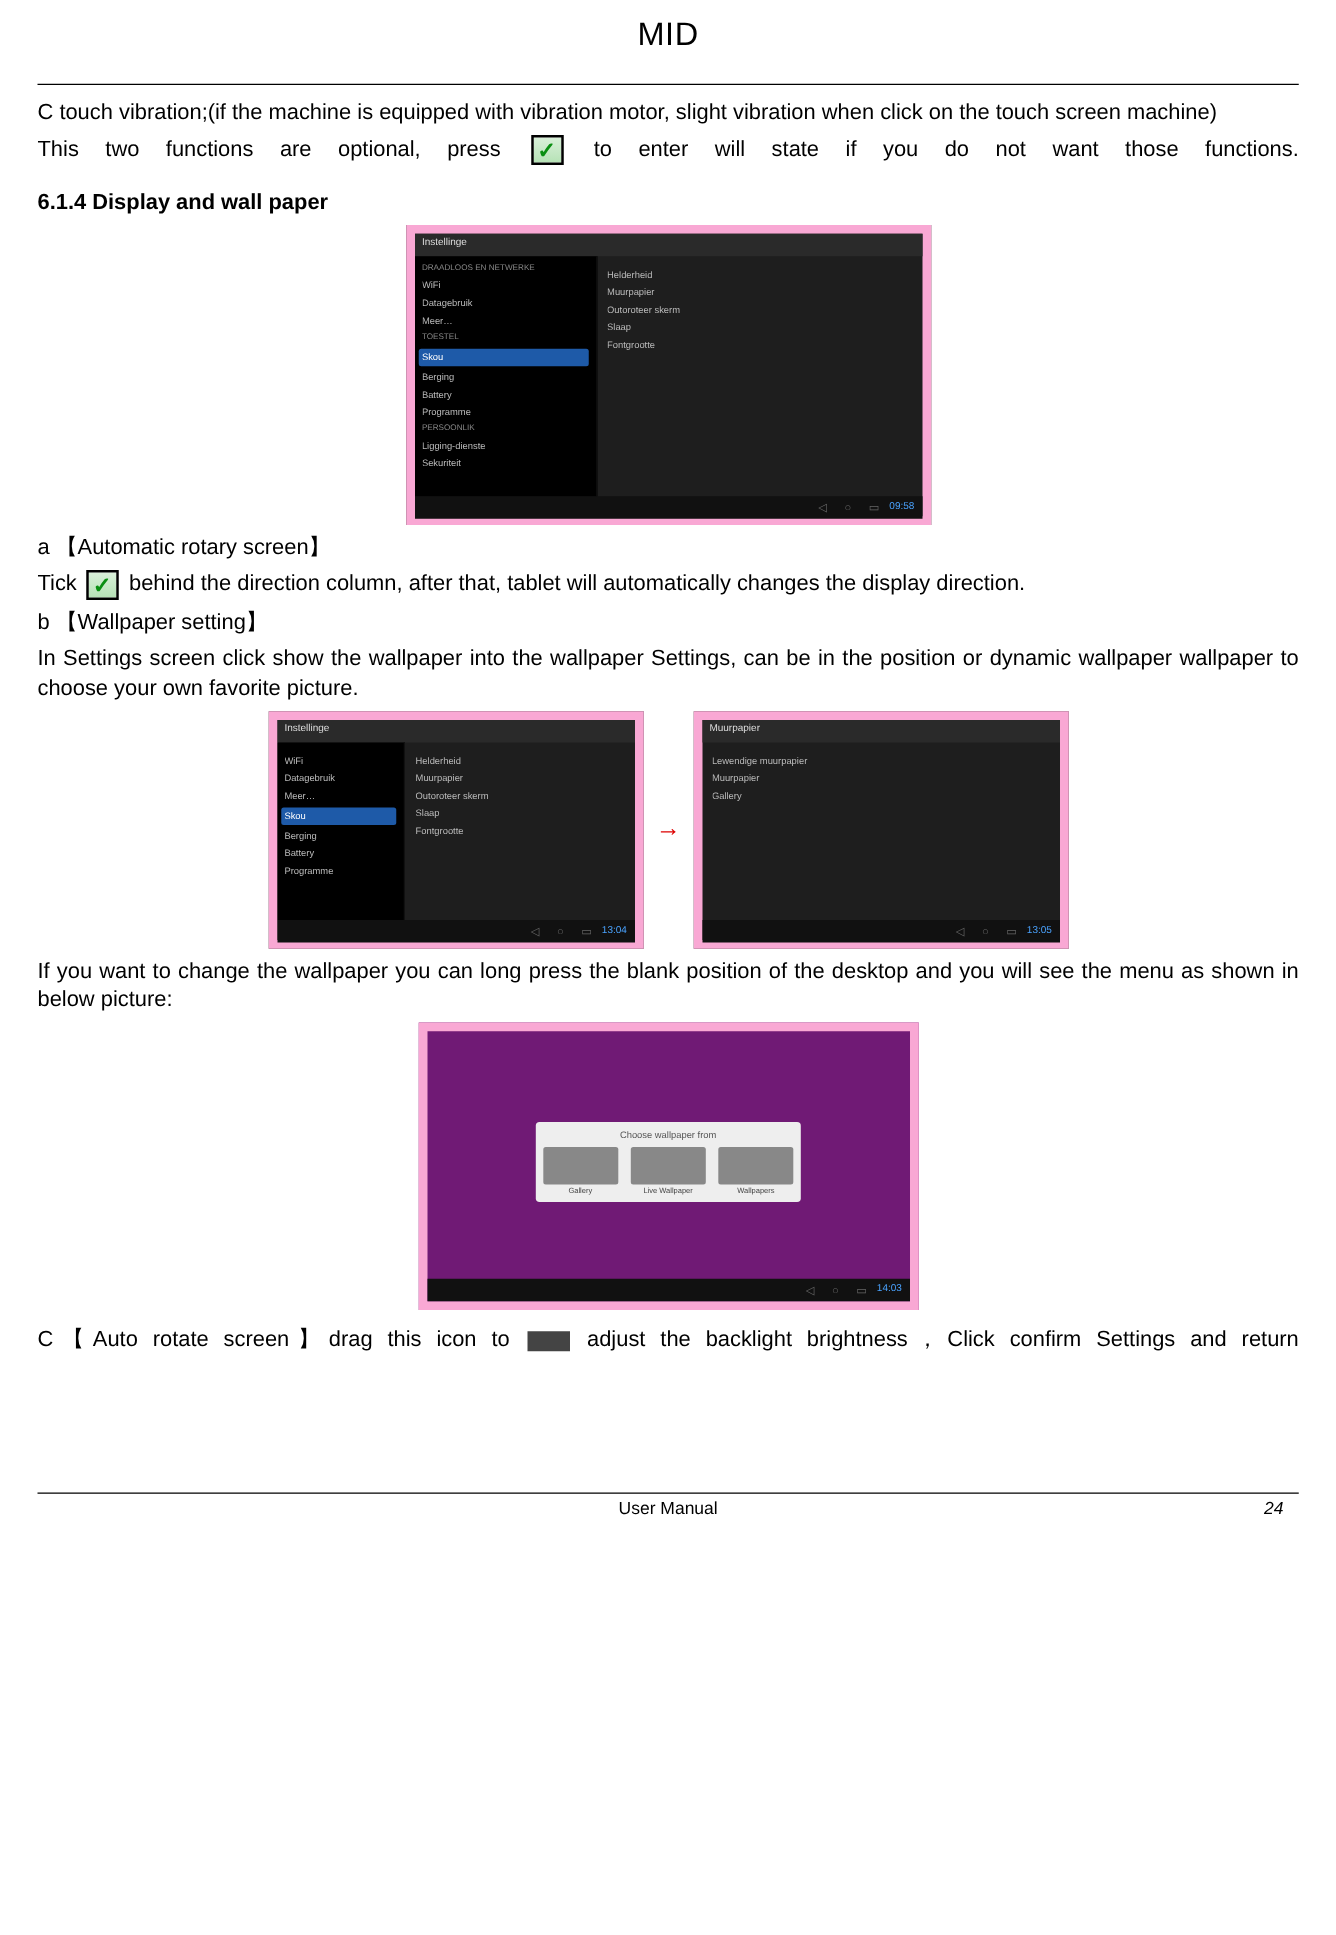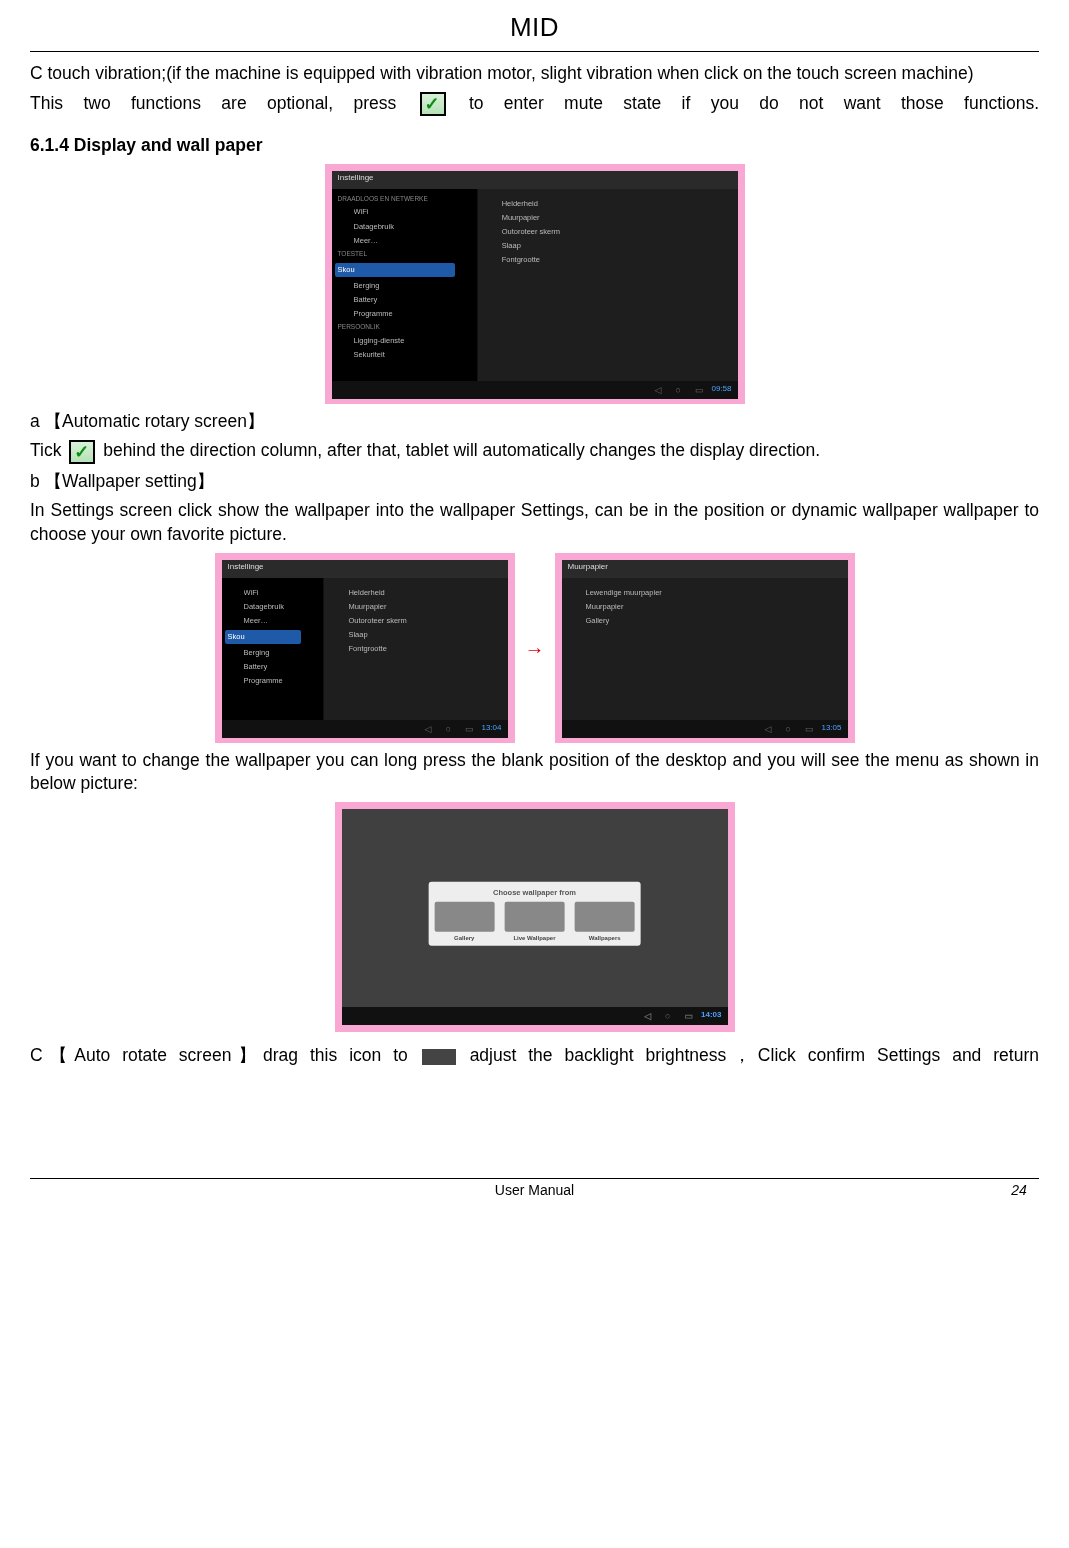--- a/index.html
+++ b/index.html
@@ -10,21 +10,21 @@
     background: #fff;
     max-width: 1069px;
     margin: 0 auto;
     padding: 10px 30px 20px 30px;
     box-sizing: border-box;
   }
   .page-header-title {
     text-align: center;
     font-size: 26px;
     letter-spacing: 0.5px;
-    margin-bottom: 6px;
+    margin-bottom: 22px;
   }
   .hr { border-top: 1px solid #000; margin: 0 0 10px 0; }
   .para { margin: 6px 0; text-align: justify; }
   .para.spread { text-align: justify; text-align-last: justify; }
   .section-head { font-weight: bold; margin: 18px 0 6px 0; }
   .checkbox-icon {
     display: inline-block;
     width: 22px; height: 20px;
     border: 2px solid #000;
     background: linear-gradient(#d9f0d9,#b6e2b6);
@@ -58,28 +58,28 @@
     color:#d0d0d0;
     font-size:8px;
     text-align:left;
     position:relative;
     box-sizing:border-box;
   }
   .tablet .tb-top { background:#2a2a2a; height:14px; padding:2px 6px; font-size:8px; color:#ddd;}
   .tablet .tb-body { display:flex; height:calc(100% - 34px);}
   .tablet .tb-side { background:#000000; width:36%; padding:6px 6px; box-sizing:border-box; border-right:1px solid #111;}
   .tablet .tb-main { width:64%; padding:6px 8px; box-sizing:border-box;}
-  .tablet .mi { margin:4px 16px; color:#bbb; font-size:7.5px; white-space:nowrap; overflow:hidden;}
+  .tablet .mi { margin:4px 0; color:#bbb; font-size:7.5px; white-space:nowrap; overflow:hidden;}
   .tablet .mi.hl { background:#1e5aa8; color:#fff; padding:2px 3px; margin-left:-3px; border-radius:2px;}
   .tablet .sec-label { color:#888; font-size:6.5px; text-transform:uppercase; margin-bottom:4px;}
   .tablet .tb-bot { background:#111; height:18px; display:flex; justify-content:flex-end; align-items:center; padding:0 6px; gap:8px;}
   .tablet .tb-bot .t { color:#4aa3ff; font-size:8px;}
   .tablet .nav { display:flex; gap:14px; color:#888; font-size:9px;}
   .tablet .nav span{opacity:.7}
-  .tablet.home { background:#404040;font-weight:bold; }
+  .tablet.home { background:#701a75; }
   .tablet.home .hb { position:absolute; left:50%; top:50%; transform:translate(-50%,-55%); width:52%; background:#eee; color:#333; font-size:8px; border-radius:3px; padding:6px 6px 4px 6px;}
   .tablet.home .hb .ht { text-align:center; margin-bottom:4px; font-size:7.5px; color:#555;}
   .tablet.home .hb .thumbs{display:flex; justify-content:space-between;}
   .tablet.home .hb .th{width:30%;}
   .tablet.home .hb .sq{height:30px;background:#888;border-radius:2px;margin-bottom:2px;}
   .tablet.home .hb .cap{font-size:6px;color:#444;text-align:center;}
   .tablet.home .tb-bot{position:absolute;left:0;right:0;bottom:0;}
   .footer-area { margin-top:110px; }
   .footer-area .hr{margin:0;}
   .footer-row{display:flex; font-size:14px; padding-top:2px;gap:43px;}
@@ -91,21 +91,21 @@
 <body>
 
 <div class="page-header-title">MID</div>
 <div class="hr"></div>
 
 <div class="para">C touch vibration;(if the machine is equipped with vibration motor, slight vibration when click on the touch screen machine)</div>
 
 <div class="para spread">
   <span>This two functions are optional, press </span>
   <span class="checkbox-icon"></span>
-  <span> to enter mute state if you do not want those functions.</span>
+  <span> to enter will state if you do not want those functions.</span>
 </div>
 
 <div class="section-head">6.1.4 Display and wall paper</div>
 
 <div class="fig">
   <div class="tablet" style="width:420px;height:240px;">
     <div class="tb-top">Instellinge</div>
     <div class="tb-body">
       <div class="tb-side">
         <div class="sec-label">DRAADLOOS EN NETWERKE</div>

